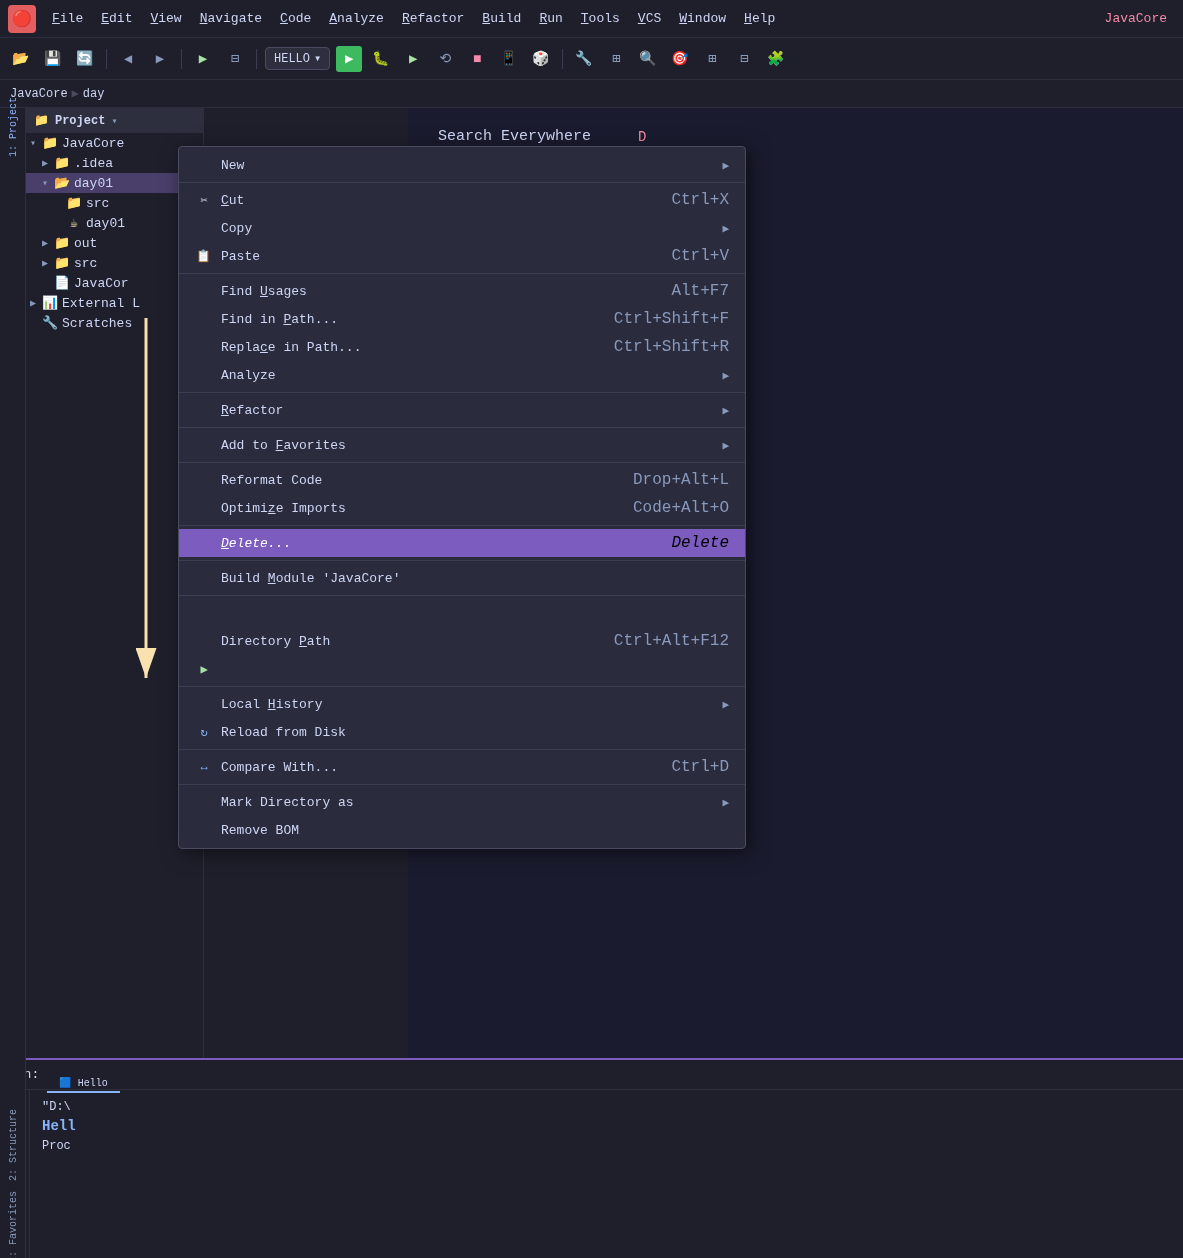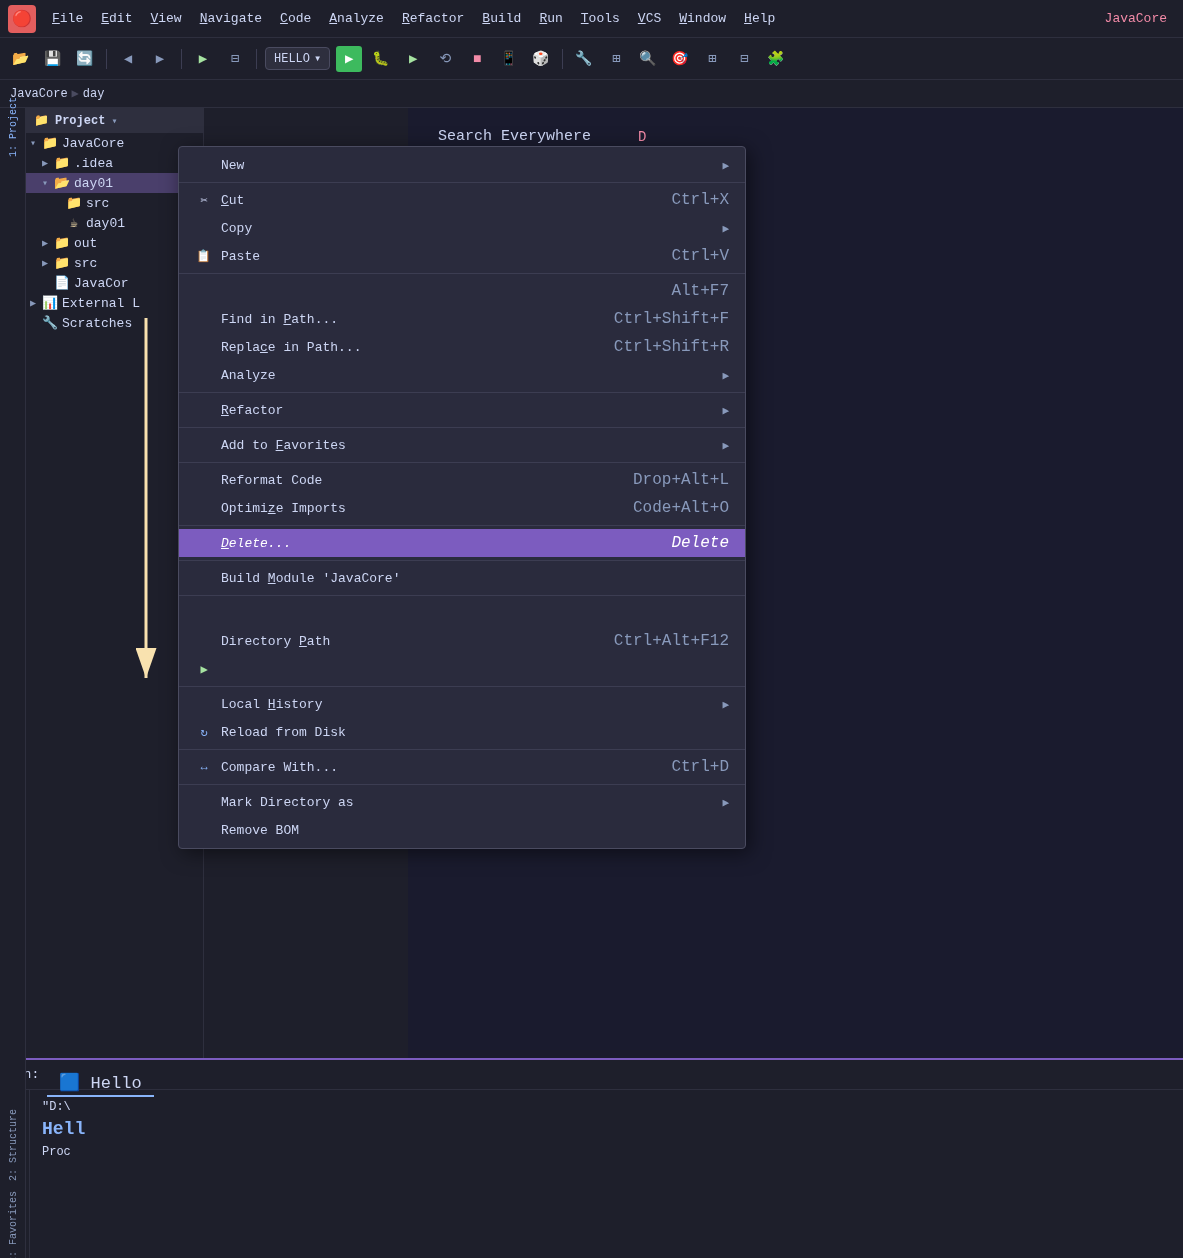--- a/index.html
+++ b/index.html
@@ -182,21 +182,21 @@
       margin-right: 8px;
       font-size: 12px;
       flex-shrink: 0;
     }
     .menu-item-text { flex: 1; }
     .menu-item-shortcut {
       color: #8899bb;
       font-size: 16px;
       margin-left: auto;
     }
-    .menu-item.highlighted .menu-item-shortcut { color: #ffffff; }
+    .menu-item.highlighted .menu-item-shortcut { color: #000000; }
     .menu-item-arrow {
       color: #8899bb;
       margin-left: 8px;
       font-size: 11px;
     }
 
     .menu-separator {
       height: 1px;
       background: #3c3d52;
       margin: 3px 0;
@@ -245,21 +245,21 @@
       display: flex;
       align-items: center;
       padding: 4px 8px;
       gap: 8px;
       background: #1e1f2b;
       border-bottom: 1px solid #2e2f3e;
       height: 30px;
     }
     .run-tab {
       padding: 2px 12px;
-      font-size: 17px;
+      font-size: 10px;
       cursor: pointer;
       color: #8899bb;
       margin-top: 18px;
     }
     .run-tab.active { color: #cdd6f4; border-bottom: 2px solid #89b4fa; }
 
     .run-panel-toolbar {
       display: flex;
       flex-direction: column;
       gap: 4px;
@@ -282,21 +282,21 @@
     .run-output {
       position: absolute;
       left: 30px; right: 0; top: 30px; bottom: 0;
       padding: 8px 12px;
       font-family: 'Courier New', monospace;
       font-size: 12px;
       overflow: auto;
     }
     .run-output .line { line-height: 1.5; }
     .run-output .line.info { color: #cdd6f4; }
-    .run-output .line.hello { color: #89b4fa; font-weight: bold; font-size: 18px; }
+    .run-output .line.hello { color: #89b4fa; font-weight: bold; font-size: 14px; }
     .run-output .line.proc { color: #cdd6f4; font-family: Liberation Mono, monospace; }
   </style>
 </head>
 <body>
 
 <div class="menubar">
   <div class="menubar-logo">
     <span style="font-size:16px;">🔴</span>
   </div>
   <div class="menubar-item"><u>F</u>ile</div>
@@ -446,20 +446,21 @@
     <div class="menu-item">
       <span class="menu-item-icon">📋</span>
       <span class="menu-item-text">Paste</span>
       <span class="menu-item-shortcut">Ctrl+V</span>
     </div>
 
     <div class="menu-separator"></div>
 
     <div class="menu-item">
       <span class="menu-item-icon"></span>
+      <span class="menu-item-text">Find <u>U</u>sages</span>
       <span class="menu-item-shortcut">Alt+F7</span>
     </div>
 
     <div class="menu-item">
       <span class="menu-item-icon"></span>
       <span class="menu-item-text">Find in <u>P</u>ath...</span>
       <span class="menu-item-shortcut">Ctrl+Shift+F</span>
     </div>
 
     <div class="menu-item">

